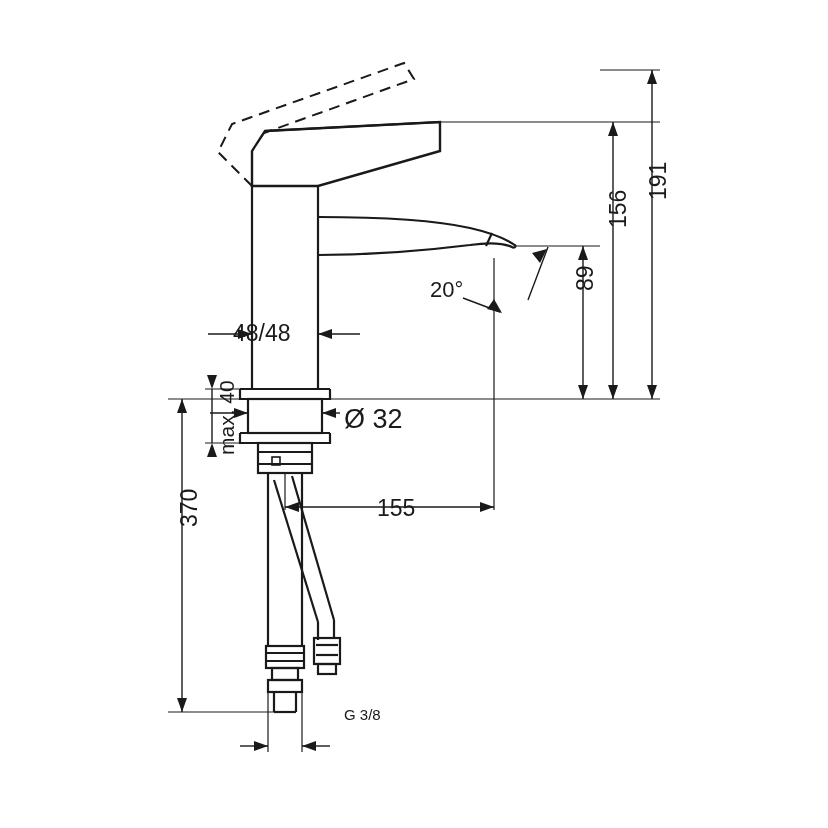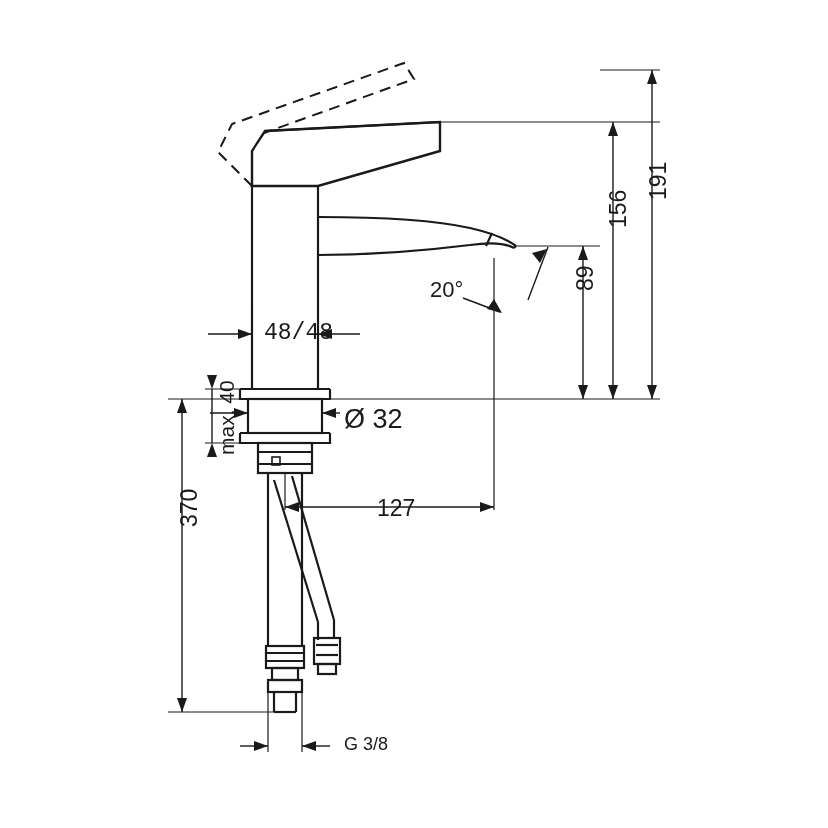--- a/index.html
+++ b/index.html
@@ -26,30 +26,30 @@
     width: 828px;
     height: 828px;
   }
   .dim-text {
     position: absolute;
     font-family: "Liberation Sans", sans-serif;
     color: #1a1a1a;
     white-space: nowrap;
     user-select: none;
   }
-  .t-4848 { left: 264px; top: 320px; font-size: 23px; font-family: Liberation Mono, monospace; }
+  .t-4848 { left: 233px; top: 320px; font-size: 23px; }
   .t-d32  { left: 344px; top: 404px; font-size: 27px; }
   .t-127  { left: 377px; top: 495px; font-size: 23px; }
   .t-20   { left: 430px; top: 277px; font-size: 22px; }
   .t-89   { left: 572px; top: 291px; font-size: 23px; transform: rotate(-90deg); transform-origin: left top; }
   .t-156  { left: 605px; top: 228px; font-size: 23px; transform: rotate(-90deg); transform-origin: left top; }
   .t-191  { left: 645px; top: 200px; font-size: 23px; transform: rotate(-90deg); transform-origin: left top; }
   .t-370  { left: 176px; top: 527px; font-size: 23px; transform: rotate(-90deg); transform-origin: left top; }
   .t-max40{ left: 215px; top: 455px; font-size: 21px; transform: rotate(-90deg); transform-origin: left top; }
-  .t-g38  { left: 344px; top: 734px; font-size: 18px; }
+  .t-g38  { left: 344px; top: 706px; font-size: 15px; }
 </style>
 </head>
 <body>
 
 <div id="stage">
 
   <svg id="drawing" viewBox="0 0 828 828">
     <g fill="none" stroke="#1a1a1a" stroke-width="2.2" stroke-linecap="butt" stroke-linejoin="miter">
 
       <g>
@@ -198,21 +198,21 @@
 
         <polygon points="268,746 254,741 254,751"></polygon>
         <polygon points="302,746 316,741 316,751"></polygon>
       </g>
 
     </g>
   </svg>
 
   <div class="dim-text t-4848">48/48</div>
   <div class="dim-text t-d32">Ø 32</div>
-  <div class="dim-text t-127">127</div>
+  <div class="dim-text t-127">155</div>
   <div class="dim-text t-20">20°</div>
   <div class="dim-text t-89">89</div>
   <div class="dim-text t-156">156</div>
   <div class="dim-text t-191">191</div>
   <div class="dim-text t-370">370</div>
   <div class="dim-text t-max40">max. 40</div>
   <div class="dim-text t-g38">G 3/8</div>
 
 </div>
 

